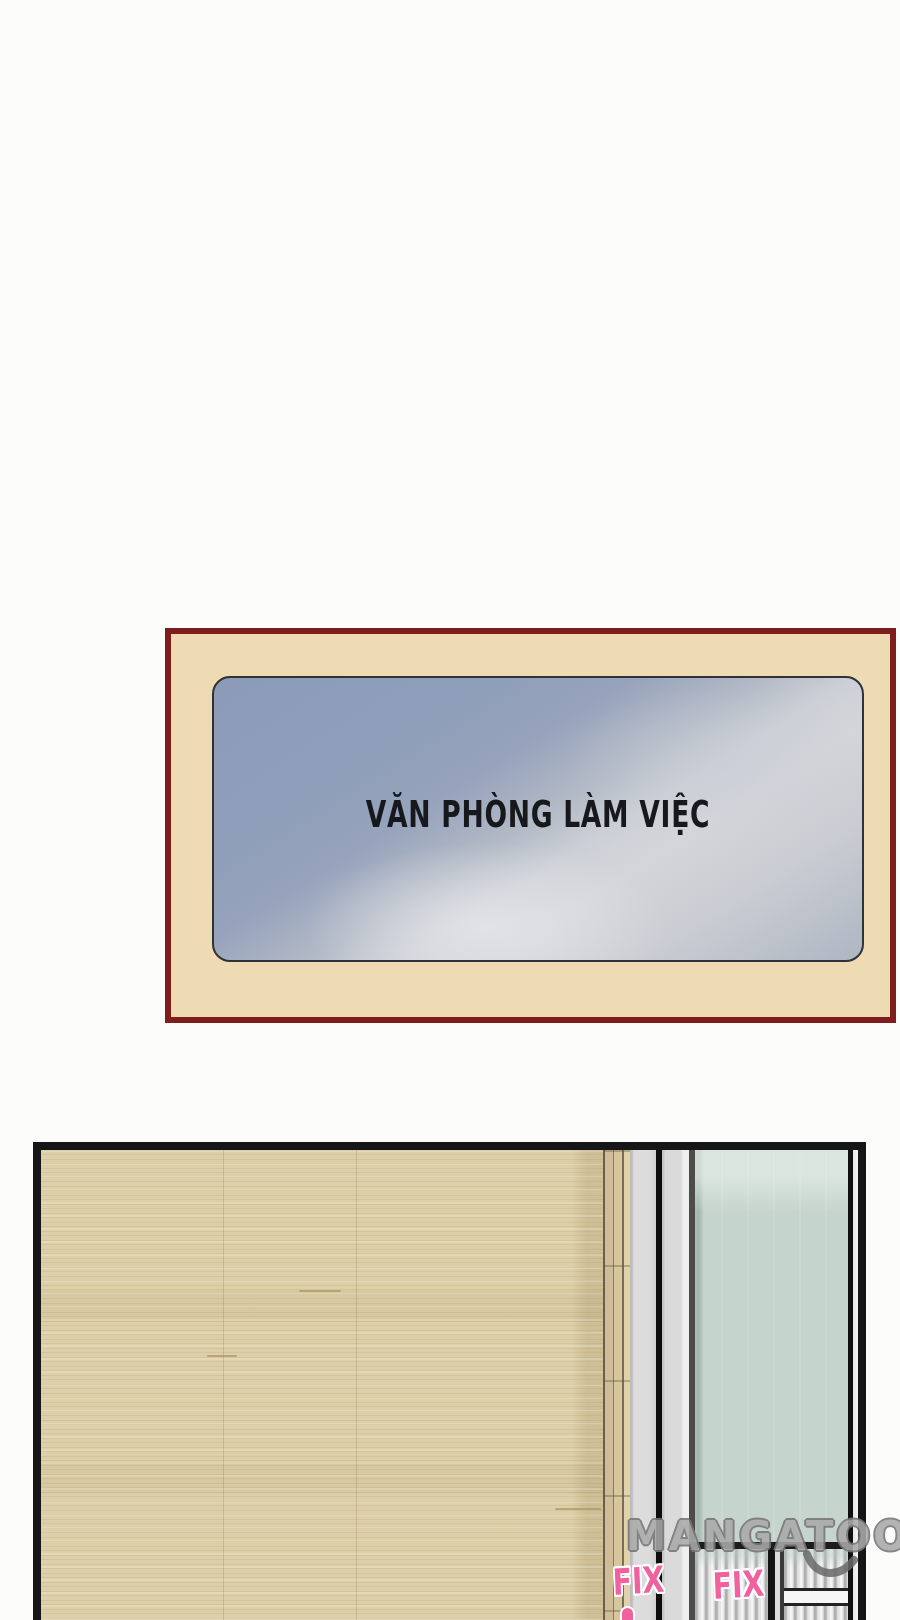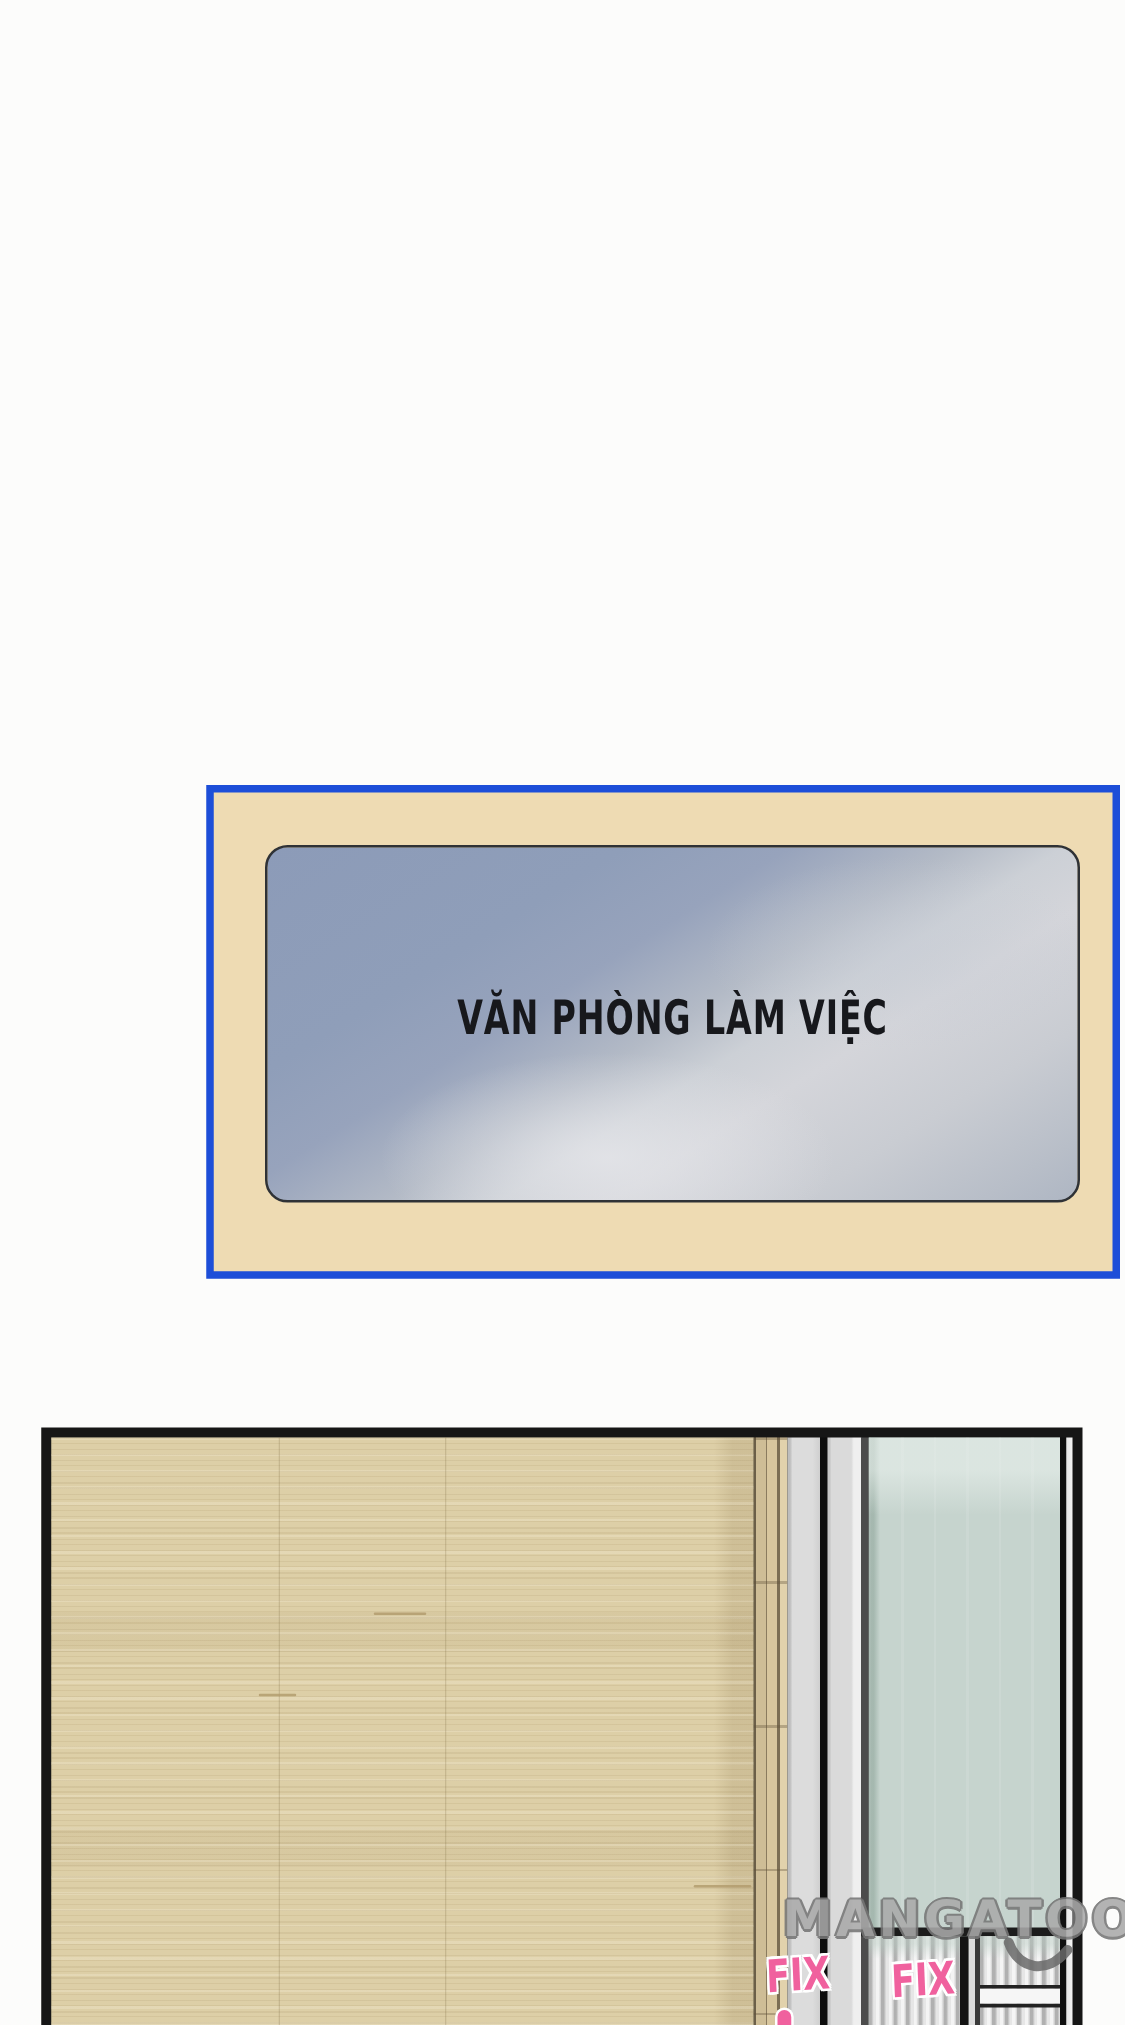--- a/index.html
+++ b/index.html
@@ -1,20 +1,20 @@
 <!DOCTYPE html>
 <html><head>
 <meta charset="utf-8">
 <style>
   html,body{margin:0;padding:0;background:#fcfcfb;}
   #page{position:relative;width:900px;height:1620px;overflow:hidden;
         background:#fcfcfb;font-family:"DejaVu Sans","Liberation Sans",sans-serif;}
 
   
-  .panel1{position:absolute;left:165px;top:628px;width:731px;height:395px;background:#1d4ed8;}
+  .panel1{position:absolute;left:165px;top:628px;width:731px;height:395px;background:#7f1d1d;}
   .panel1-inner{position:absolute;left:6px;top:6px;right:6px;bottom:6px;background:#eedbb3;}
   .sign-plate{position:absolute;left:41px;top:42px;width:648px;height:282px;
       border:2px solid #2f3236;border-radius:18px;
       background:
         radial-gradient(ellipse 260px 120px at 42% 88%, rgba(228,229,233,.85), rgba(228,229,233,0) 70%),
         radial-gradient(ellipse 220px 110px at 78% 30%, rgba(200,205,214,.55), rgba(200,205,214,0) 70%),
         linear-gradient(148deg,#8c9bb8 0%,#8f9eb9 26%,#97a3bc 38%,#b3bac6 50%,
                         #ccd0d6 58%,#d4d5da 66%,#c9ccd2 80%,#b8bec8 93%,#aeb6c3 100%);}
   .sign-label{position:absolute;left:0;right:0;top:50%;margin-top:-27px;text-align:center;
       font-size:38px;font-weight:bold;letter-spacing:1px;color:#17181c;white-space:nowrap;

